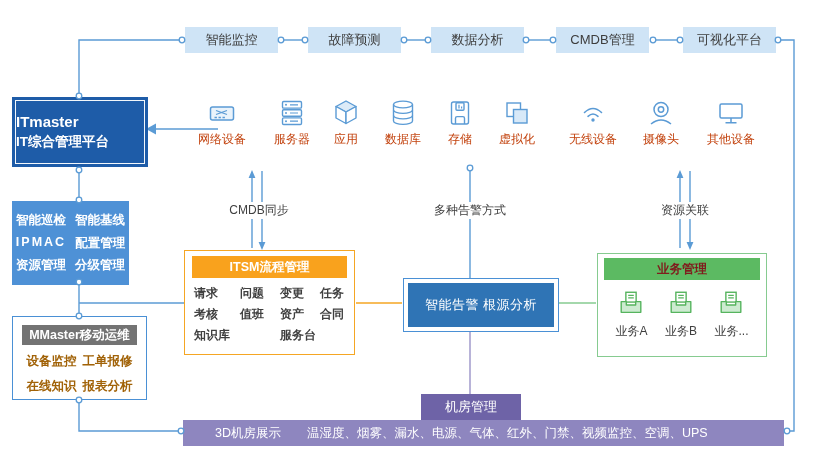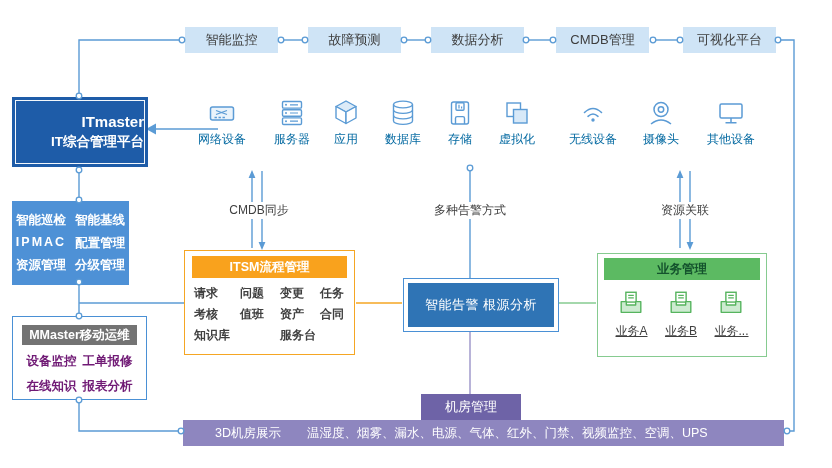--- a/index.html
+++ b/index.html
@@ -12,42 +12,42 @@
 
   
   .flow-box { position:absolute; top:27px; width:93px; height:26px; background:#cfe4f6;
               color:#3d3d3d; font-size:13px; text-align:center; line-height:26px; z-index:2; }
   .fb1{left:185px;} .fb2{left:308px;} .fb3{left:431px;} .fb4{left:556px;} .fb5{left:683px;}
 
   
   .platform { position:absolute; left:12px; top:97px; width:136px; height:70px;
               background:#1e5ca8; padding:3px; z-index:2; }
   .platform-inner { width:100%; height:100%; border:1.3px solid rgba(255,255,255,.95);
-              display:flex; flex-direction:column; align-items:flex-end; justify-content:center; gap:3px; }
+              display:flex; flex-direction:column; align-items:flex-start; justify-content:center; gap:3px; }
   .platform-inner .l1 { color:#fff; font-size:15px; font-weight:bold; }
   .platform-inner .l2 { color:#fff; font-size:13.5px; font-weight:bold; }
 
   
   .caps { position:absolute; left:12px; top:201px; width:117px; height:84px; background:#4e91d6;
           display:flex; flex-direction:column; justify-content:space-evenly; padding:6px 0; z-index:2; }
   .caps .row { display:flex; justify-content:center; gap:9px; color:#fff; font-size:12.5px; font-weight:bold; }
   .caps .ls { letter-spacing:2px; }
 
   
   .mobile { position:absolute; left:12px; top:316px; width:135px; height:84px; background:#fff;
             border:1.4px solid #4a90d5; z-index:2; }
   .mobile .title { margin:8px 9px 0 9px; height:20px; line-height:20px; background:#737373;
             color:#fff; font-size:12.5px; font-weight:bold; text-align:center; }
-  .mobile .row { display:flex; justify-content:center; gap:6px; color:#701a75; font-size:12.5px;
+  .mobile .row { display:flex; justify-content:center; gap:6px; color:#a16207; font-size:12.5px;
             margin-top:8px; font-weight:bold; }
 
   
   .dev { position:absolute; top:98px; width:70px; text-align:center; z-index:2; }
   .dev svg { display:block; margin:0 auto; }
-  .dev .lbl { margin-top:3px; font-size:12px; color:#0369a1; }
+  .dev .lbl { margin-top:3px; font-size:12px; color:#c2410c; }
   .d1{left:187px;} .d2{left:257px;} .d3{left:311px;} .d4{left:368px;} .d5{left:425px;}
   .d6{left:482px;} .d7{left:558px;} .d8{left:626px;} .d9{left:696px;}
 
   
   .link-label { position:absolute; top:202px; transform:translateX(-50%); background:#fff;
             padding:0 4px; font-size:12px; color:#404040; z-index:3; white-space:nowrap; }
   .ll-cmdb{left:259px;} .ll-alert{left:470px;} .ll-res{left:685px;}
 
   
   .itsm { position:absolute; left:184px; top:250px; width:171px; height:105px; background:#fff;
@@ -60,24 +60,24 @@
   
   .alert { position:absolute; left:403px; top:278px; width:156px; height:54px; background:#fff;
            border:1.3px solid #4a90d5; padding:4px; z-index:2; }
   .alert-inner { width:100%; height:100%; background:#2f74b5; color:#fff; font-size:13px;
            display:flex; align-items:center; justify-content:center; letter-spacing:.5px; }
 
   
   .biz { position:absolute; left:597px; top:253px; width:170px; height:104px; background:#fff;
          border:1.4px solid #86cb90; z-index:2; }
   .biz .title { margin:4px 6px 0 6px; height:22px; line-height:22px; background:#5cba62;
-         color:#14532d; font-size:12.5px; font-weight:bold; text-align:center; }
+         color:#7f1d1d; font-size:12.5px; font-weight:bold; text-align:center; }
   .biz .items { display:flex; justify-content:space-evenly; margin-top:9px; }
   .biz-item { text-align:center; }
-  .biz-item .lbl { margin-top:2px; font-size:12px; color:#3f3f3f;text-decoration:underline; }
+  .biz-item .lbl { margin-top:2px; font-size:12px; color:#3f3f3f; }
 
   
   .dc-tab { position:absolute; left:421px; top:394px; width:100px; height:26px; background:#6e63a7;
             color:#fff; font-size:13px; text-align:center; line-height:26px; z-index:2; }
   .dc-bar { position:absolute; left:183px; top:420px; width:601px; height:26px; background:#8e86bf;
             color:#fff; font-size:12.5px; display:flex; align-items:center; padding-left:32px;
             gap:26px; z-index:1; white-space:nowrap; }
 </style>
 </head>
 <body>

